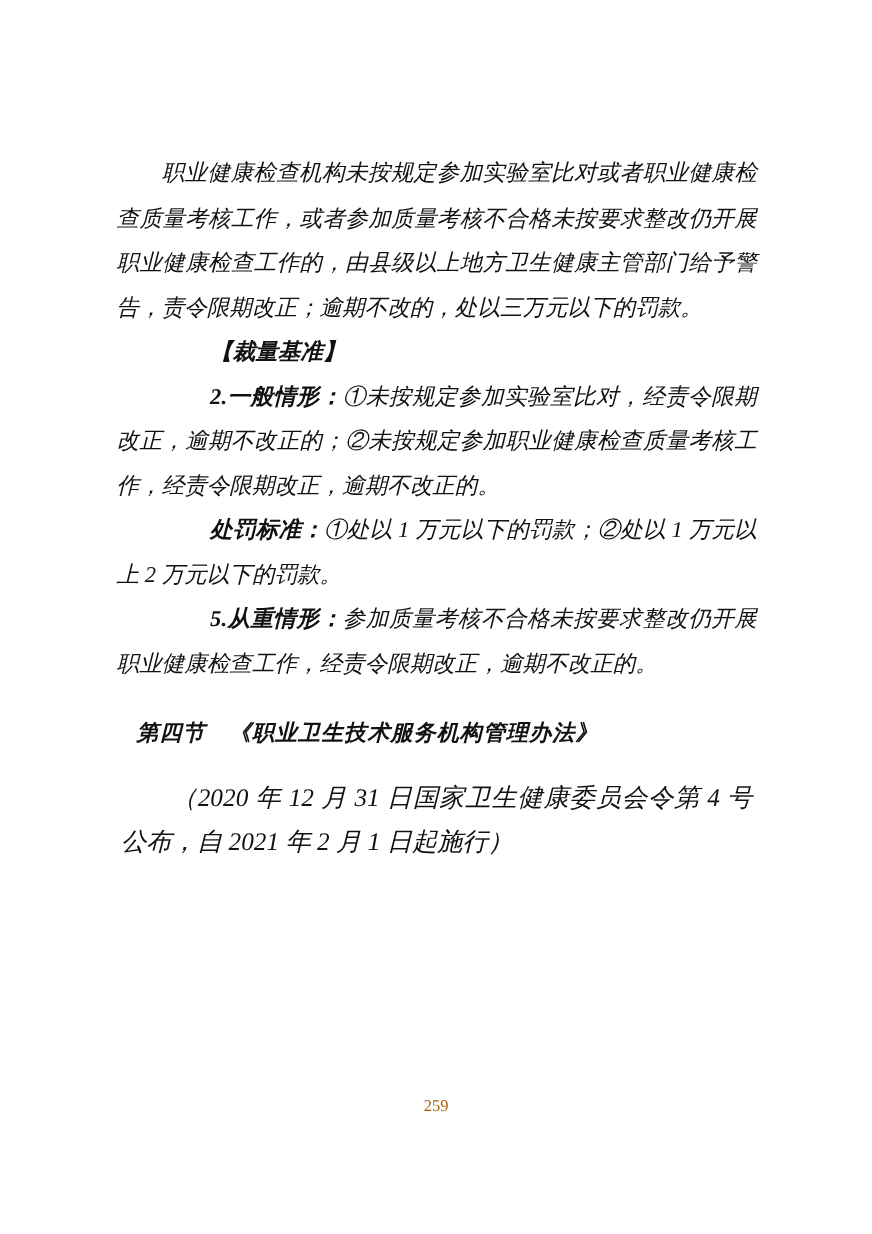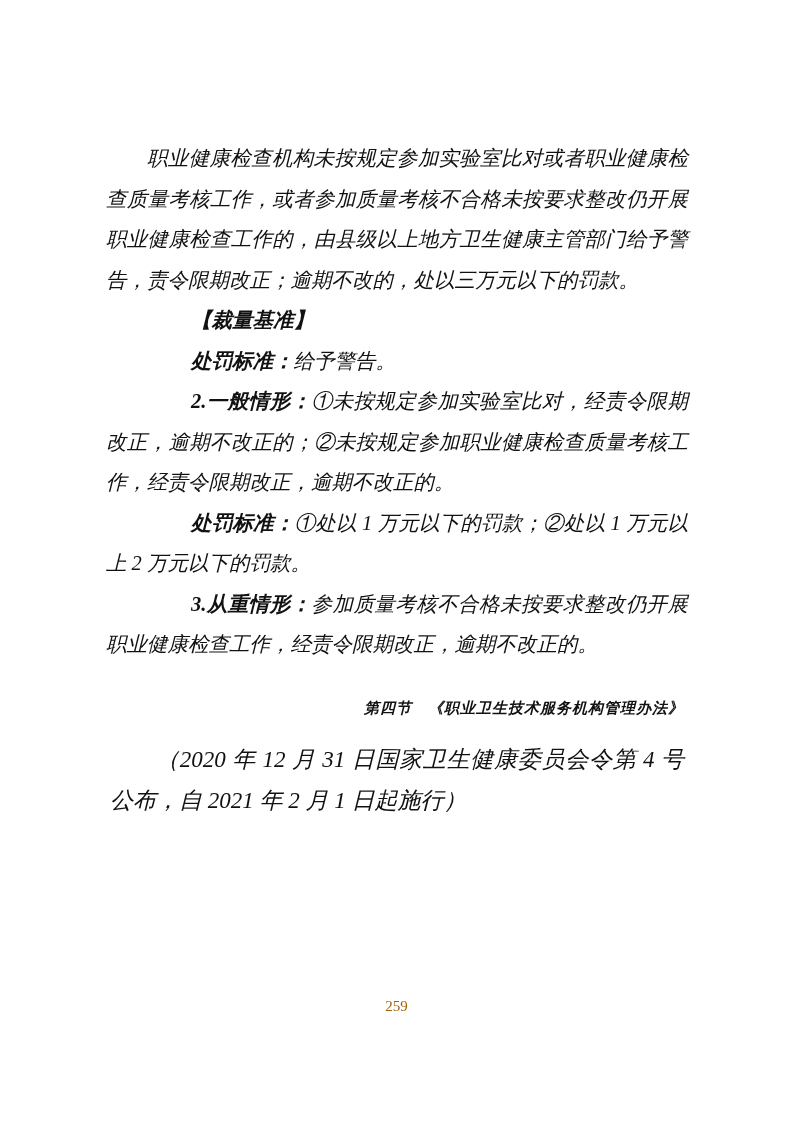--- a/index.html
+++ b/index.html
@@ -34,27 +34,27 @@
     text-align: justify;
     text-justify: inter-ideograph;
     text-indent: 2em;
     word-break: break-all;
   }
   .para .label {
     font-weight: bold;
     margin-left: 44px;
   }
   .section-title {
-    margin: 4px;
+    margin: 18px;
     margin-top: 23px;
     font-family: "Liberation Sans", "DejaVu Sans", sans-serif;
     font-weight: bold;
-    font-size: 15px;
+    font-size: 20px;
     line-height: 40.5px;
-    text-align: right;
+    text-align: left;
     letter-spacing: 1px;
   }
   .section-note {
     margin: 4px;
     margin-top: 12px;
     font-size: 23px;
     line-height: 40.5px;
     text-align: justify;
     text-justify: inter-ideograph;
     text-indent: 2em;
@@ -75,27 +75,26 @@
 <body>
 
 <div class="page">
   <div class="content">
 
     <p class="para">职业健康检查机构未按规定参加实验室比对或者职业健康检查质量考核工作，或者参加质量考核不合格未按要求整改仍开展职业健康检查工作的，由县级以上地方卫生健康主管部门给予警告，责令限期改正；逾期不改的，处以三万元以下的罚款。</p>
 
     <p class="para"><span class="label">【裁量基准】</span></p>
 
 
-    <p class="para"><span class="label">处罚标准：</span><span>给予警告。</span></p>
 
     <p class="para"><span class="label">2.一般情形：</span><span>①未按规定参加实验室比对，经责令限期改正，逾期不改正的；②未按规定参加职业健康检查质量考核工作，经责令限期改正，逾期不改正的。</span></p>
 
     <p class="para"><span class="label">处罚标准：</span><span>①处以 1 万元以下的罚款；②处以 1 万元以上 2 万元以下的罚款。</span></p>
 
-    <p class="para"><span class="label">3.从重情形：</span><span>参加质量考核不合格未按要求整改仍开展职业健康检查工作，经责令限期改正，逾期不改正的。</span></p>
+    <p class="para"><span class="label">5.从重情形：</span><span>参加质量考核不合格未按要求整改仍开展职业健康检查工作，经责令限期改正，逾期不改正的。</span></p>
 
 
     <h2 class="section-title">第四节　《职业卫生技术服务机构管理办法》</h2>
 
     <p class="section-note">（2020 年 12 月 31 日国家卫生健康委员会令第 4 号公布，自 2021 年 2 月 1 日起施行）</p>
 
   </div>
 
   <div class="page-number">259</div>
 </div>

